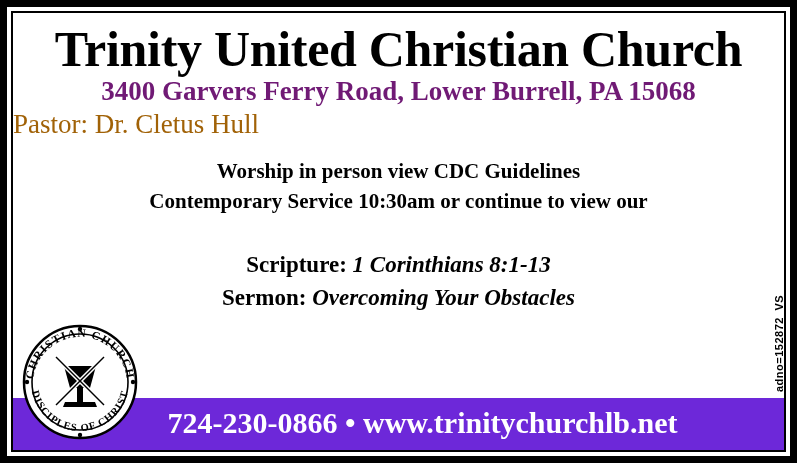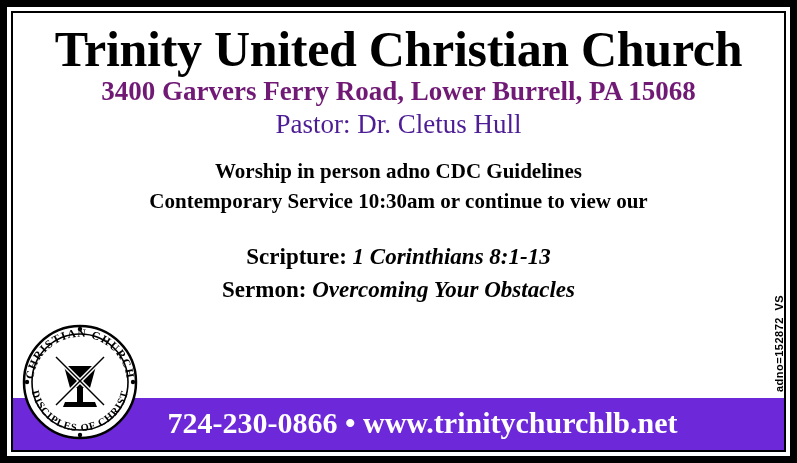--- a/index.html
+++ b/index.html
@@ -57,47 +57,47 @@
   .address {
     text-align: center;
     font-family: "Liberation Serif", serif;
     font-weight: bold;
     font-size: 27px;
     line-height: 32px;
     color: #701a75;
     margin-top: 4px;
   }
   .pastor {
-    text-align: center;
+    text-align: left;
     font-family: "Liberation Serif", serif;
     font-weight: normal;
     font-size: 27px;
     line-height: 31px;
-    color: #4c1d95;
+    color: #a16207;
     margin-top: 2px;
   }
   .service-block {
     text-align: center;
     font-family: "Liberation Serif", serif;
     font-weight: bold;
     font-size: 21px;
     line-height: 30px;
     color: #000000;
     margin-top: 16px;
   }
   .service-line {
     display: block;
   }
   .scripture-block {
     text-align: center;
     font-family: "Liberation Serif", serif;
     font-size: 23px;
     line-height: 33px;
     color: #000000;
-    margin-top: 24px;
+    margin-top: 32px;
   }
   .scripture-line {
     display: block;
     font-weight: bold;
   }
   .scripture-line .val {
     font-weight: bold;
     font-style: italic;
   }
   .contact-bar {
@@ -159,21 +159,21 @@
 
   <div class="content">
 
     <div class="church-name">Trinity United Christian Church</div>
 
     <div class="address">3400 Garvers Ferry Road, Lower Burrell, PA 15068</div>
 
     <div class="pastor">Pastor: Dr. Cletus Hull</div>
 
     <div class="service-block">
-      <span class="service-line">Worship in person adno CDC Guidelines</span>
+      <span class="service-line">Worship in person view CDC Guidelines</span>
       <span class="service-line">Contemporary Service 10:30am or continue to view our</span>
     </div>
 
     <div class="scripture-block">
       <span class="scripture-line"><span>Scripture: </span><span class="val">1 Corinthians 8:1-13</span></span>
       <span class="scripture-line"><span>Sermon: </span><span class="val">Overcoming Your Obstacles</span></span>
     </div>
 
     <div class="contact-bar">
       <div class="contact-text">724-230-0866 • www.trinitychurchlb.net</div>

